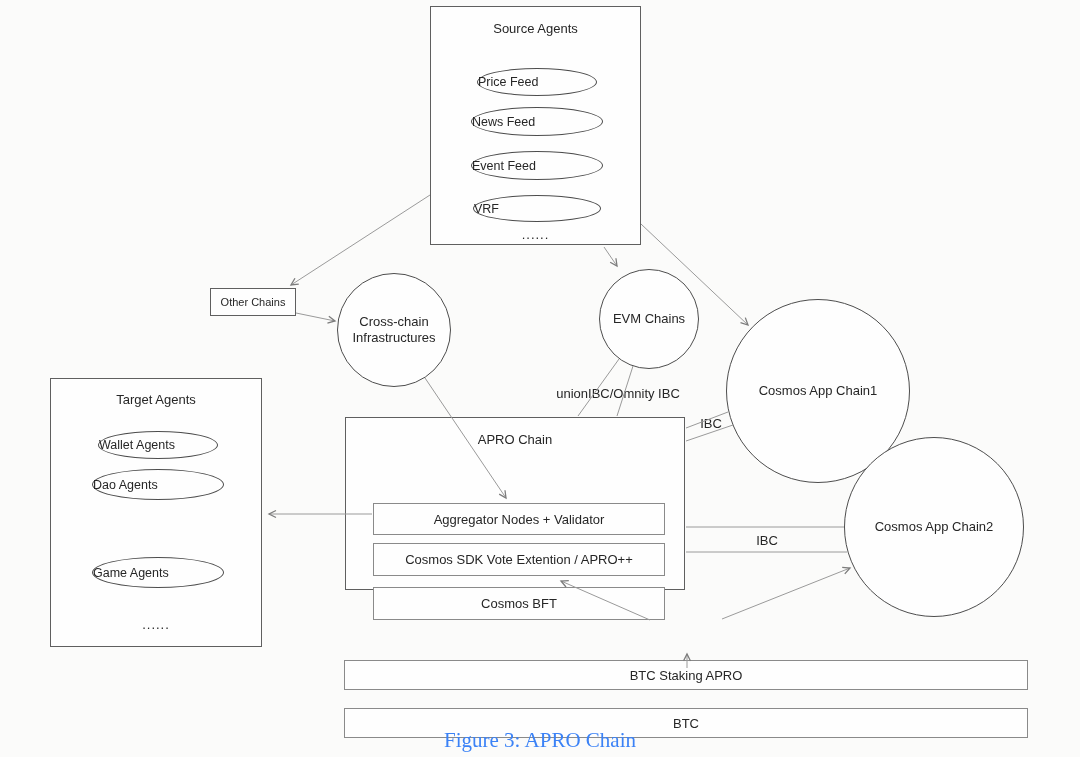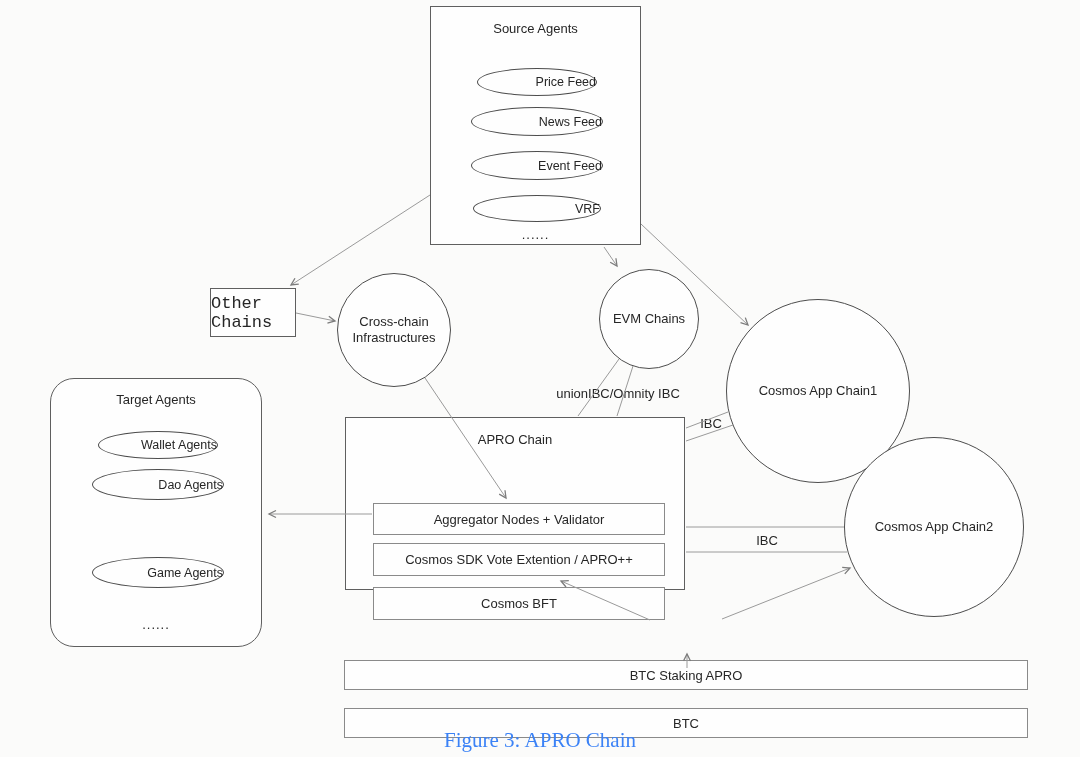--- a/index.html
+++ b/index.html
@@ -6,21 +6,21 @@
   #canvas{
     position:relative;width:1080px;height:757px;overflow:hidden;
     background:#fbfbfa;
     font-family:"Liberation Sans", sans-serif;
     color:#262626;
   }
   .node{position:absolute;box-sizing:border-box;background:#fefefe;}
   .rect{border:1px solid #5f5f5f;}
   .thin{border:1px solid #8a8a8a;margin-top:39px;}
   .circle{border:1px solid #4d4d4d;border-radius:50%;display:flex;align-items:center;justify-content:center;text-align:center;font-size:13px;line-height:1.25;}
-  .oval{border:1px solid #4d4d4d;border-radius:50%;display:flex;align-items:center;justify-content:flex-end;font-size:12.5px;}
+  .oval{border:1px solid #4d4d4d;border-radius:50%;display:flex;align-items:center;justify-content:flex-start;font-size:12.5px;}
   .boxtitle{position:absolute;left:0;right:0;text-align:center;font-size:13px;}
   .dots{position:absolute;left:0;right:0;text-align:center;font-size:13px;letter-spacing:1px;}
   .bar{display:flex;align-items:center;justify-content:center;font-size:13px;}
   .innerbar{position:absolute;display:flex;align-items:center;justify-content:center;font-size:13px;background:#fefefe;}
   .edge-label{position:absolute;transform:translate(-50%,-50%);font-size:13px;white-space:nowrap;background:transparent;}
   #wires{position:absolute;left:0;top:0;z-index:5;pointer-events:none;}
   .caption{position:absolute;left:0;right:0;top:728px;text-align:center;
     font-family:"Liberation Serif", serif;font-size:21px;color:#3b82f6;}
 </style>
 </head>
@@ -75,41 +75,41 @@
     </div>
     <div class="oval" style="position:absolute;left:40px;top:144px;width:130px;height:27px;">
       <span>Event Feed</span>
     </div>
     <div class="oval" style="position:absolute;left:42px;top:188px;width:126px;height:25px;">
       <span>VRF</span>
     </div>
     <div class="dots" style="top:220px;">......</div>
   </div>
 
-  <div class="node rect bar" style="left:210px;top:288px;width:86px;height:49px;font-size:17px;font-family:Liberation Mono, monospace;">
+  <div class="node rect bar" style="left:210px;top:288px;width:86px;height:28px;font-size:11px;">
     <span>Other Chains</span>
   </div>
 
   <div class="node circle" style="left:337px;top:273px;width:114px;height:114px;padding:0 10px;">
     <span>Cross-chain Infrastructures</span>
   </div>
 
   <div class="node circle" style="left:599px;top:269px;width:100px;height:100px;">
     <span>EVM Chains</span>
   </div>
 
   <div class="node circle" style="left:726px;top:299px;width:184px;height:184px;">
     <span>Cosmos App Chain1</span>
   </div>
 
   <div class="node circle" style="left:844px;top:437px;width:180px;height:180px;">
     <span>Cosmos App Chain2</span>
   </div>
 
-  <div class="node rect" style="left:50px;top:378px;width:212px;height:269px;border-radius:24px;">
+  <div class="node rect" style="left:50px;top:378px;width:212px;height:269px;">
     <div class="boxtitle" style="top:13px;">Target Agents</div>
     <div class="oval" style="position:absolute;left:47px;top:52px;width:118px;height:26px;">
       <span>Wallet Agents</span>
     </div>
     <div class="oval" style="position:absolute;left:41px;top:90px;width:130px;height:29px;">
       <span>Dao Agents</span>
     </div>
     <div class="oval" style="position:absolute;left:41px;top:178px;width:130px;height:29px;">
       <span>Game Agents</span>
     </div>

